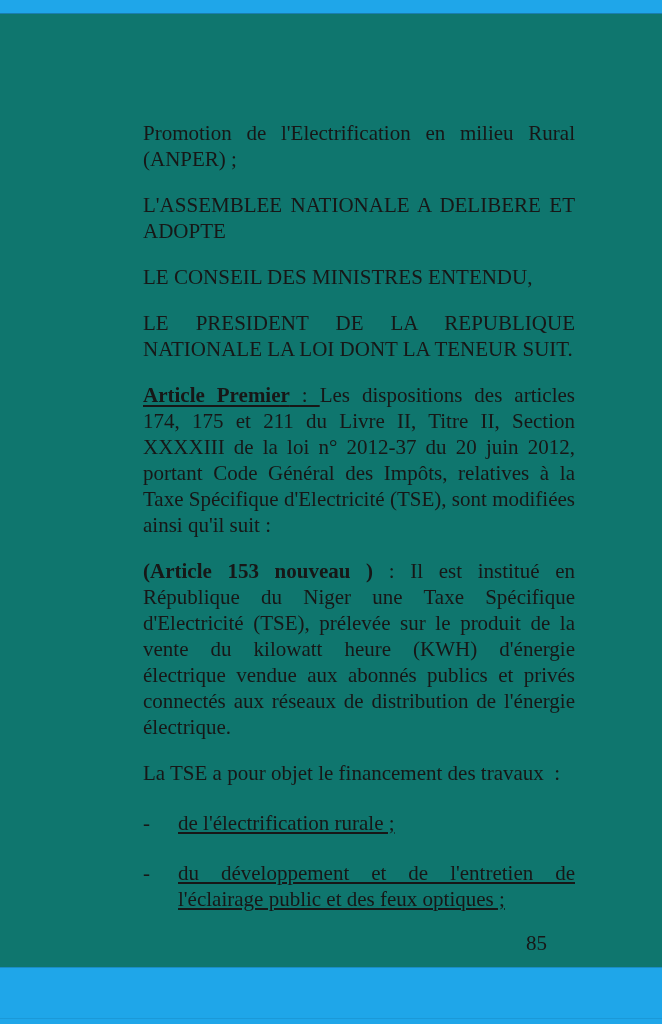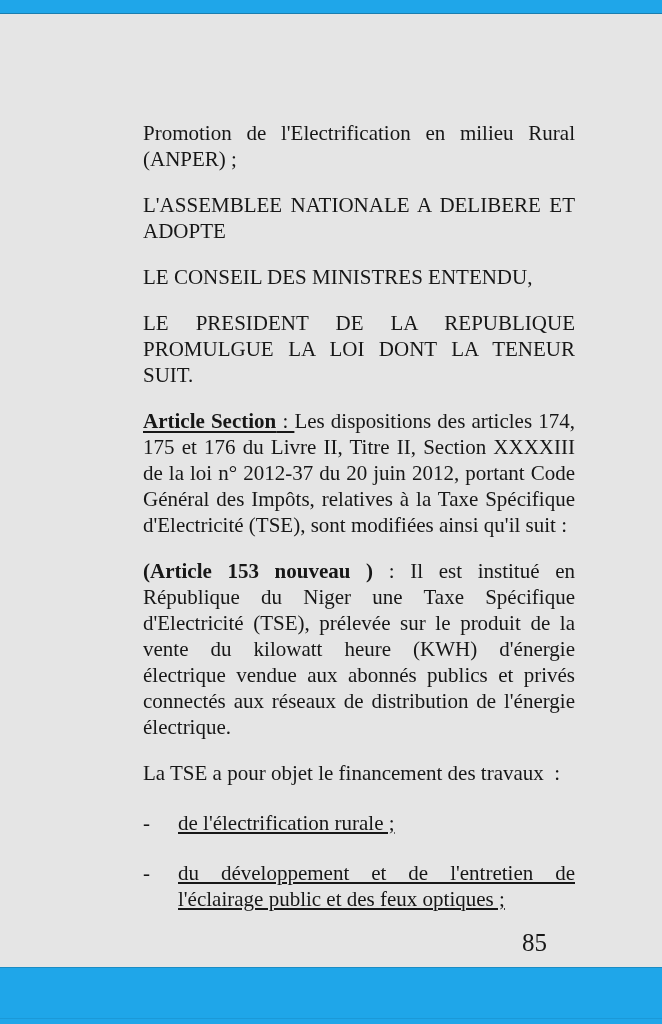--- a/index.html
+++ b/index.html
@@ -1,20 +1,20 @@
 <!DOCTYPE html>
 <html><head>
 <meta charset="utf-8">
 <style>
   html, body { margin: 0; padding: 0; }
   .page {
     position: relative;
     width: 662px;
     height: 1024px;
-    background: #e5e5e5;
+    background: #0f766e;
     overflow: hidden;
     font-family: "Liberation Serif", serif;
     color: #171717;
   }
   .top-bar {
     position: absolute;
     top: 0; left: 0; right: 0;
     height: 13px;
     background: #1fa6e9;
     border-bottom: 1px solid rgba(21, 92, 128, 0.55);
@@ -66,42 +66,42 @@
     text-decoration: underline;
   }
   .page-number {
     position: absolute;
     top: 930px;
     left: 143px;
     width: 432px;
     text-align: right;
     padding-right: 28px;
     box-sizing: border-box;
-    font-size: 25px;
+    font-size: 21px;
     line-height: 26px;
   }
 </style>
 </head>
 <body>
 
 <div class="page">
 
   <div class="top-bar"></div>
 
   <div class="content">
 
     <p class="para">Promotion de l'Electrification en milieu Rural (ANPER) ;</p>
 
     <p class="para">L'ASSEMBLEE NATIONALE A DELIBERE ET ADOPTE</p>
 
     <p class="para">LE CONSEIL DES MINISTRES ENTENDU,</p>
 
-    <p class="para">LE PRESIDENT DE LA REPUBLIQUE PROMULGUE LA LOI DONT LA TENEUR SUIT.</p>
+    <p class="para">LE PRESIDENT DE LA REPUBLIQUE NATIONALE LA LOI DONT LA TENEUR SUIT.</p>
 
-    <p class="para"><span class="lead-underline"><b class="bold">Article Section</b><span>&nbsp;:&nbsp;</span></span><span>Les dispositions des articles 174, 175 et 176 du Livre II, Titre II, Section XXXXIII de la loi n° 2012-37 du 20 juin 2012, portant Code Général des Impôts, relatives à la Taxe Spécifique d'Electricité (TSE), sont modifiées ainsi qu'il suit :</span></p>
+    <p class="para"><span class="lead-underline"><b class="bold">Article Premier</b><span>&nbsp;:&nbsp;</span></span><span>Les dispositions des articles 174, 175 et 211 du Livre II, Titre II, Section XXXXIII de la loi n° 2012-37 du 20 juin 2012, portant Code Général des Impôts, relatives à la Taxe Spécifique d'Electricité (TSE), sont modifiées ainsi qu'il suit :</span></p>
 
     <p class="para"><b class="bold">(Article 153 nouveau )</b><span> : </span><span>Il est institué en République du Niger une Taxe Spécifique d'Electricité (TSE), prélevée sur le produit de la vente du kilowatt heure (KWH) d'énergie électrique vendue aux abonnés publics et privés connectés aux réseaux de distribution de l'énergie électrique.</span></p>
 
     <p class="para">La TSE a pour objet le financement des travaux&nbsp; :</p>
 
     <div class="list-item">
       <span class="marker">-</span>
       <span class="li-text">de l'électrification rurale ;</span>
     </div>
 

